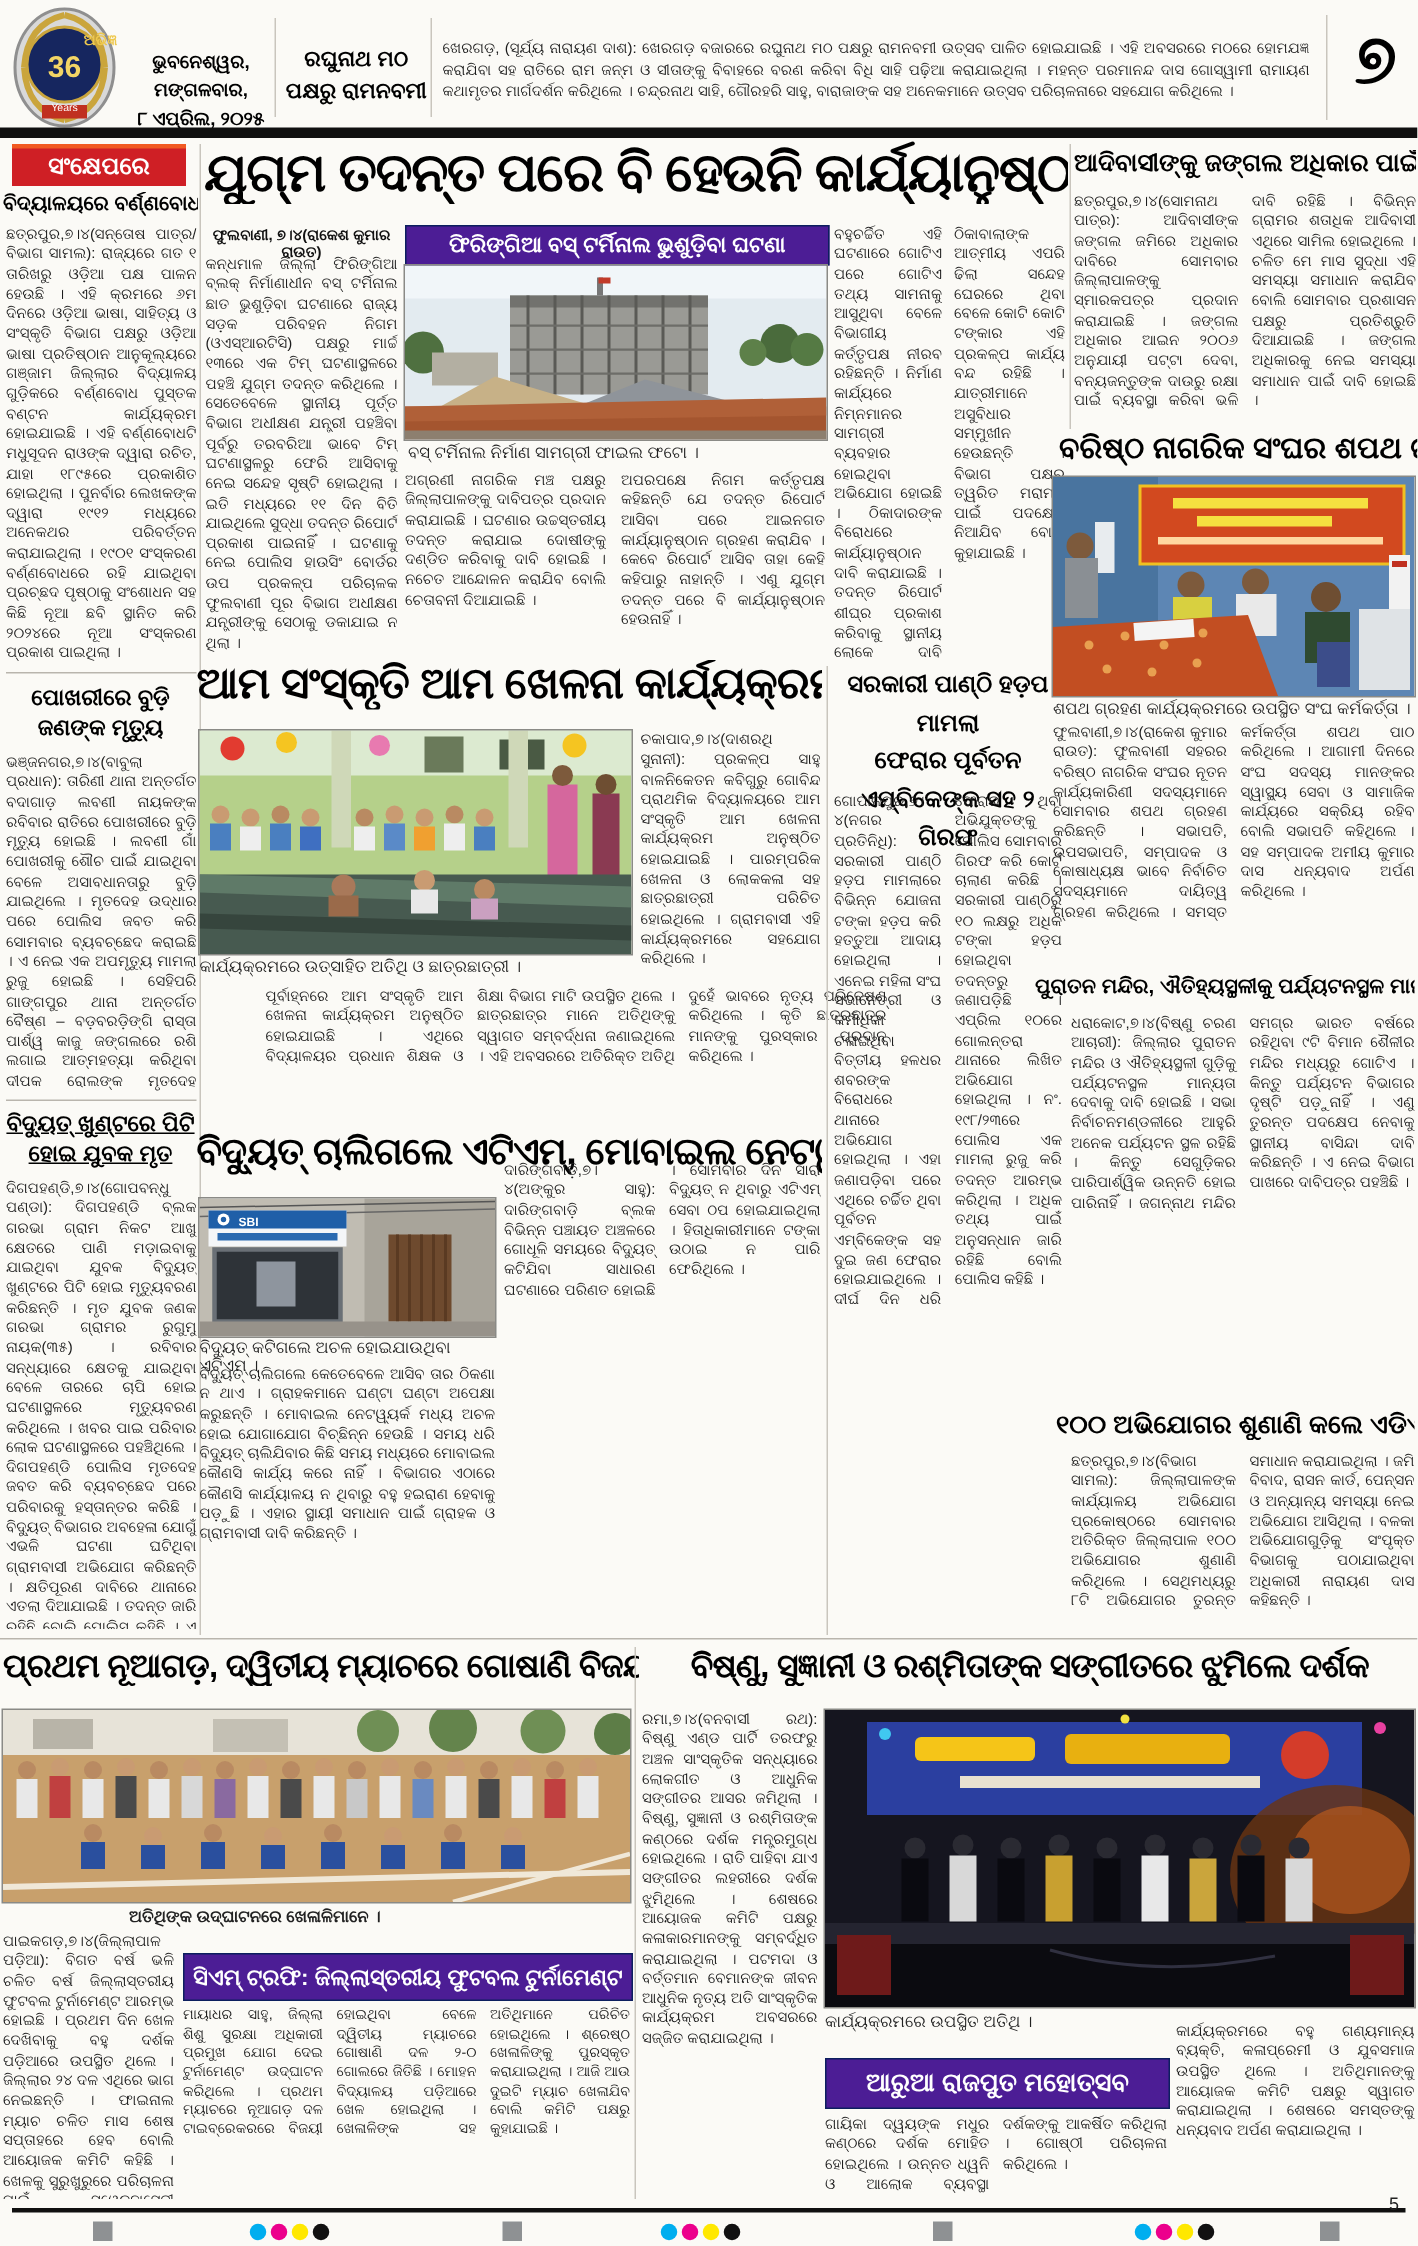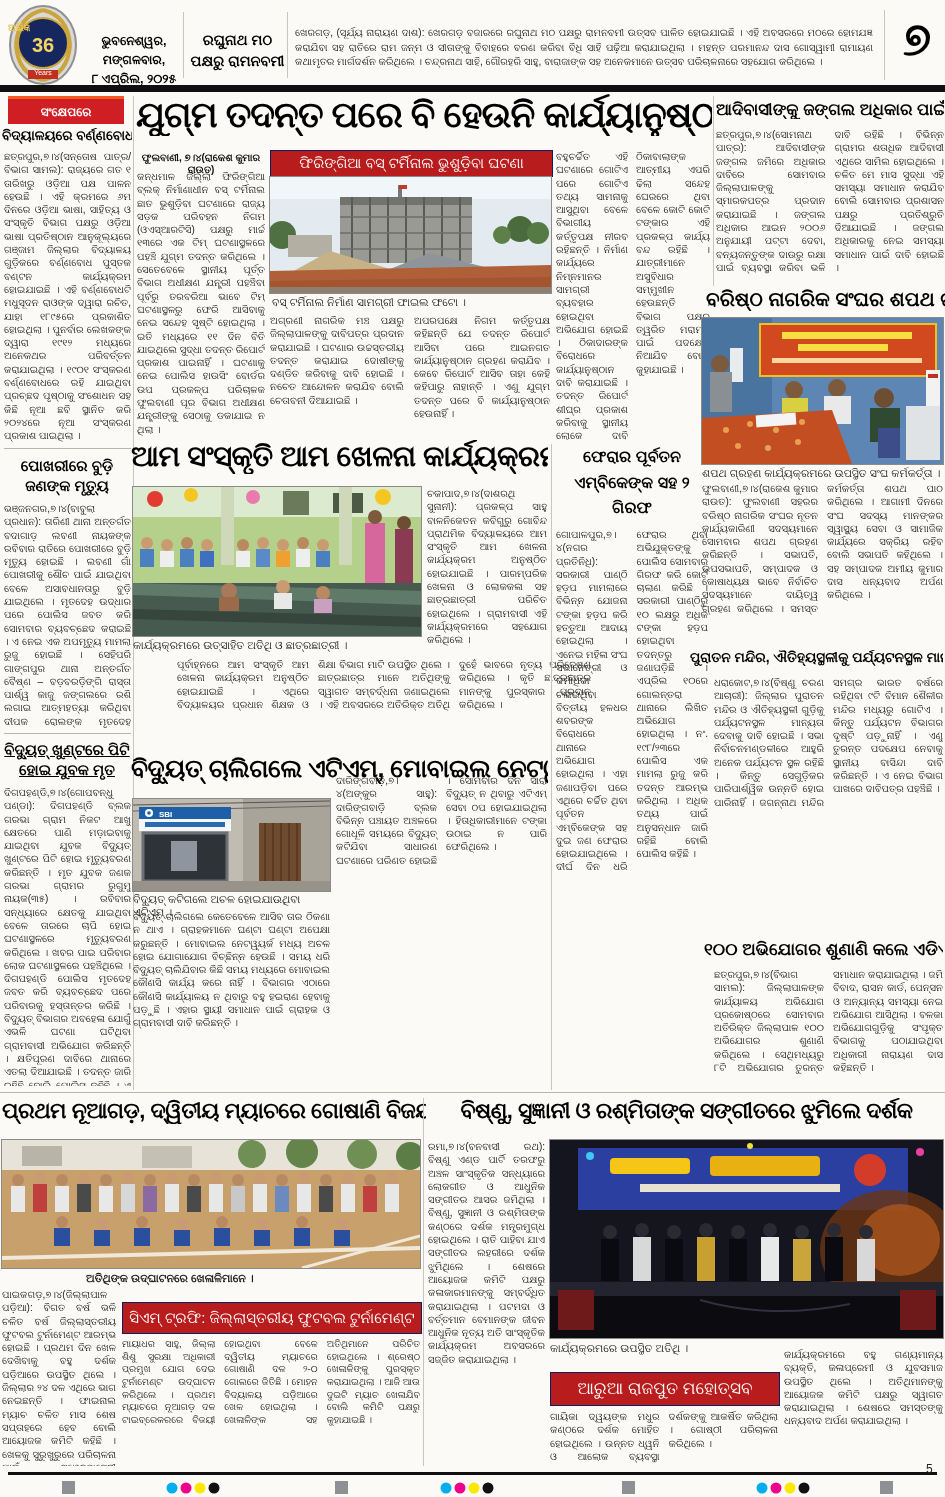--- a/index.html
+++ b/index.html
@@ -5,21 +5,21 @@
   html,body{margin:0;padding:0;}
   body{width:945px;height:1497px;position:relative;background:#fbfaf6;
        font-family:"Liberation Sans","DejaVu Sans",sans-serif;color:#111;overflow:hidden;}
   .abs{position:absolute;}
   .bt{font-size:10px;line-height:1.33;text-align:justify;color:#1c1c1c;overflow:hidden;}
   .hd{font-weight:bold;color:#000;}
   .ctr{text-align:center;}
   .nw{white-space:nowrap;overflow:hidden;}
   .c2{column-count:2;column-gap:9px;}
   .c3{column-count:3;column-gap:9px;}
-  .banner{background:#b91c1c;color:#fff;font-weight:normal;text-align:center;
+  .banner{background:#4c1d95;color:#fff;font-weight:bold;text-align:center;
           border:1px solid #0c1f5e;display:flex;align-items:center;justify-content:center;}
   .cap{font-size:11px;color:#222;}
   .vr{width:1px;background:#c9c5bd;}
   .hr{height:1px;background:#b9b5ad;}
   .dl{font-weight:bold;font-size:10px;text-align:center;}
   svg{display:block;}
   .photoframe{outline:1px solid #8a8a86;}
 </style>
 </head>
 <body>
@@ -27,21 +27,21 @@
 <div class="abs" style="left:8px;top:4px;width:70px;height:82px;">
   <svg width="70" height="82" viewBox="0 0 70 82">
     <ellipse cx="35" cy="41" rx="33" ry="39" fill="#d9d9d9" stroke="#8f8f8f" stroke-width="2"></ellipse>
     <path d="M8,41 Q10,12 35,6" fill="none" stroke="#caa53c" stroke-width="4"></path>
     <path d="M62,41 Q60,12 35,6" fill="none" stroke="#caa53c" stroke-width="4"></path>
     <path d="M8,41 Q10,70 35,76" fill="none" stroke="#caa53c" stroke-width="4"></path>
     <path d="M62,41 Q60,70 35,76" fill="none" stroke="#caa53c" stroke-width="4"></path>
     <circle cx="35" cy="39" r="25" fill="#16265f" stroke="#caa53c" stroke-width="2"></circle>
     <rect x="20" y="66" width="30" height="9" fill="#c03020"></rect>
   </svg>
-  <div class="abs" style="left:0;top:18px;width:70px;text-align:left;color:#eec84e;font-weight:bold;font-size:10px;">ଅଭିଜ୍ଞ</div>
+  <div class="abs" style="left:0;top:18px;width:70px;text-align:right;color:#eec84e;font-weight:bold;font-size:10px;">ଅଭିଜ୍ଞ</div>
   <div class="abs" style="left:0;top:30px;width:70px;text-align:center;color:#f3d565;font-weight:bold;font-size:20px;">36</div>
   <div class="abs" style="left:0;top:65px;width:70px;text-align:center;color:#fff;font-size:7px;">Years</div>
 </div>
 
 <div class="abs vr" style="left:183px;top:12px;height:66px;"></div>
 <div class="abs vr" style="left:287px;top:12px;height:66px;"></div>
 <div class="abs vr" style="left:884px;top:10px;height:70px;"></div>
 
 <div class="abs hd ctr" style="left:86px;top:32px;width:96px;font-size:12.5px;line-height:1.5;">
   <div>ଭୁବନେଶ୍ୱର, ମଙ୍ଗଳବାର,</div>
@@ -52,21 +52,21 @@
   <div>ରଘୁନାଥ ମଠ</div>
   <div>ପକ୍ଷରୁ ରାମନବମୀ</div>
 </div>
 
 <div class="abs bt" style="left:295px;top:26px;width:578px;height:56px;font-size:10px;line-height:1.45;">ଖେରଗଡ଼, (ସୂର୍ଯ୍ୟ ନାରାୟଣ ଦାଶ): ଖେରଗଡ଼ ବଜାରରେ ରଘୁନାଥ ମଠ ପକ୍ଷରୁ ରାମନବମୀ ଉତ୍ସବ ପାଳିତ ହୋଇଯାଇଛି । ଏହି ଅବସରରେ ମଠରେ ହୋମଯଜ୍ଞ କରାଯିବା ସହ ରାତିରେ ରାମ ଜନ୍ମ ଓ ସୀତାଙ୍କୁ ବିବାହରେ ବରଣ କରିବା ବିଧି ସାହି ପଢ଼ିଆ କରାଯାଇଥିଲା । ମହନ୍ତ ପରମାନନ୍ଦ ଦାସ ଗୋସ୍ୱାମୀ ରାମାୟଣ କଥାମୃତର ମାର୍ଗଦର୍ଶନ କରିଥିଲେ । ଚନ୍ଦ୍ରନାଥ ସାହି, ଗୌରହରି ସାହୁ, ବାରାଜାଙ୍କ ସହ ଅନେକମାନେ ଉତ୍ସବ ପରିଚାଳନାରେ ସହଯୋଗ କରିଥିଲେ ।</div>
 
 <div class="abs hd" style="left:894px;top:12px;width:46px;font-size:46px;text-align:center;">୭</div>
 
 <div class="abs" style="left:0;top:85px;width:945px;height:7px;background:#101010;"></div>
 
-<div class="abs" style="left:8px;top:96px;width:116px;height:25px;background:#cf1f25;border-top:3px solid #f15a22;color:#fff;font-weight:bold;font-size:12px;display:flex;align-items:center;justify-content:center;">ସଂକ୍ଷେପରେ</div>
+<div class="abs" style="left:8px;top:96px;width:116px;height:25px;background:#cf1f25;border-top:3px solid #f15a22;color:#fff;font-weight:bold;font-size:16px;display:flex;align-items:center;justify-content:center;">ସଂକ୍ଷେପରେ</div>
 
 <div class="abs hd ctr nw" style="left:2px;top:128px;width:130px;font-size:13.5px;">ବିଦ୍ୟାଳୟରେ ବର୍ଣ୍ଣବୋଧ ବଣ୍ଟନ</div>
 <div class="abs bt" style="left:4px;top:150px;width:127px;height:294px;">ଛତ୍ରପୁର,୭।୪(ସନ୍ତୋଷ ପାତ୍ର/ବିଭାଗ ସାମଲ): ରାଜ୍ୟରେ ଗତ ୧ ତାରିଖରୁ ଓଡ଼ିଆ ପକ୍ଷ ପାଳନ ହେଉଛି । ଏହି କ୍ରମରେ ୬ମ ଦିନରେ ଓଡ଼ିଆ ଭାଷା, ସାହିତ୍ୟ ଓ ସଂସ୍କୃତି ବିଭାଗ ପକ୍ଷରୁ ଓଡ଼ିଆ ଭାଷା ପ୍ରତିଷ୍ଠାନ ଆନୁକୂଲ୍ୟରେ ଗଞ୍ଜାମ ଜିଲ୍ଲାର ବିଦ୍ୟାଳୟ ଗୁଡ଼ିକରେ ବର୍ଣ୍ଣବୋଧ ପୁସ୍ତକ ବଣ୍ଟନ କାର୍ଯ୍ୟକ୍ରମ ହୋଇଯାଇଛି । ଏହି ବର୍ଣ୍ଣବୋଧଟି ମଧୁସୂଦନ ରାଓଙ୍କ ଦ୍ୱାରା ରଚିତ, ଯାହା ୧୮୯୫ରେ ପ୍ରକାଶିତ ହୋଇଥିଲା । ପୁନର୍ବାର ଲେଖକଙ୍କ ଦ୍ୱାରା ୧୯୧୨ ମଧ୍ୟରେ ଅନେକଥର ପରିବର୍ତ୍ତନ କରାଯାଇଥିଲା । ୧୯୦୧ ସଂସ୍କରଣ ବର୍ଣ୍ଣବୋଧରେ ରହି ଯାଇଥିବା ପ୍ରଚ୍ଛଦ ପୃଷ୍ଠାକୁ ସଂଶୋଧନ ସହ କିଛି ନୂଆ ଛବି ସ୍ଥାନିତ କରି ୨୦୨୪ରେ ନୂଆ ସଂସ୍କରଣ ପ୍ରକାଶ ପାଇଥିଲା ।</div>
 
 <div class="abs hr" style="left:4px;top:448px;width:127px;"></div>
 <div class="abs hd ctr" style="left:2px;top:456px;width:130px;font-size:15px;line-height:1.35;">
   <div>ପୋଖରୀରେ ବୁଡ଼ି</div>
   <div>ଜଣଙ୍କ ମୃତ୍ୟୁ</div>
 </div>
 <div class="abs bt" style="left:4px;top:502px;width:127px;height:228px;">ଭଞ୍ଜନଗର,୭।୪(ବାବୁଲା ପ୍ରଧାନ): ତାରିଣୀ ଥାନା ଅନ୍ତର୍ଗତ ବଦାଗାଡ଼ ଲବଣୀ ନାୟକଙ୍କ ରବିବାର ରାତିରେ ପୋଖରୀରେ ବୁଡ଼ି ମୃତ୍ୟୁ ହୋଇଛି । ଲବଣୀ ଗାଁ ପୋଖରୀକୁ ଶୌଚ ପାଇଁ ଯାଇଥିବା ବେଳେ ଅସାବଧାନତାରୁ ବୁଡ଼ି ଯାଇଥିଲେ । ମୃତଦେହ ଉଦ୍ଧାର ପରେ ପୋଲିସ ଜବତ କରି ସୋମବାର ବ୍ୟବଚ୍ଛେଦ କରାଇଛି । ଏ ନେଇ ଏକ ଅପମୃତ୍ୟୁ ମାମଲା ରୁଜୁ ହୋଇଛି । ସେହିପରି ଗାଙ୍ଗପୁର ଥାନା ଅନ୍ତର୍ଗତ ବୈଷ୍ଣ – ବଡ଼ବରଡ଼ିଙ୍ଗି ରାସ୍ତା ପାର୍ଶ୍ୱ କାଜୁ ଜଙ୍ଗଲରେ ରଶି ଲଗାଇ ଆତ୍ମହତ୍ୟା କରିଥିବା ଦୀପକ ରୋଲଙ୍କ ମୃତଦେହ ଭଞ୍ଜନଗରରେ ବ୍ୟବଚ୍ଛେଦ କରାଯାଇଛି । ଦୀପକଙ୍କ ମୃତ୍ୟୁକୁ ନେଇ ନାନା ଆଲୋଚନା ହେଉଥିବା ବେଳେ ବ୍ୟବଚ୍ଛେଦ ରିପୋର୍ଟ ଆସିଲେ ପ୍ରକୃତ କାରଣ ଜଣାପଡ଼ିବ ।</div>
@@ -216,20 +216,21 @@
     <circle cx="190" cy="106" r="7" fill="#b98a62"></circle>
       <rect x="181" y="112" width="18" height="14" fill="#caa0c0"></rect>
   </svg>
 </div>
 <div class="abs cap" style="left:133px;top:639px;width:288px;">କାର୍ଯ୍ୟକ୍ରମରେ ଉତ୍ସାହିତ ଅତିଥି ଓ ଛାତ୍ରଛାତ୍ରୀ ।</div>
 <div class="abs bt" style="left:427px;top:487px;width:120px;height:166px;">ଚକାପାଦ,୭।୪(ଦାଶରଥି ସୁନାନୀ): ପ୍ରକଳ୍ପ ସାହୁ ବାଳନିକେତନ କବିଗୁରୁ ଗୋବିନ୍ଦ ପ୍ରାଥମିକ ବିଦ୍ୟାଳୟରେ ଆମ ସଂସ୍କୃତି ଆମ ଖେଳନା କାର୍ଯ୍ୟକ୍ରମ ଅନୁଷ୍ଠିତ ହୋଇଯାଇଛି । ପାରମ୍ପରିକ ଖେଳନା ଓ ଲୋକକଳା ସହ ଛାତ୍ରଛାତ୍ରୀ ପରିଚିତ ହୋଇଥିଲେ । ଗ୍ରାମବାସୀ ଏହି କାର୍ଯ୍ୟକ୍ରମରେ ସହଯୋଗ କରିଥିଲେ ।</div>
 <div class="abs bt c3" style="left:133px;top:658px;width:414px;height:92px;padding-left:44px;">ପୂର୍ବାହ୍ନରେ ଆମ ସଂସ୍କୃତି ଆମ ଖେଳନା କାର୍ଯ୍ୟକ୍ରମ ଅନୁଷ୍ଠିତ ହୋଇଯାଇଛି । ଏଥିରେ ବିଦ୍ୟାଳୟର ପ୍ରଧାନ ଶିକ୍ଷକ ଓ ଶିକ୍ଷା ବିଭାଗ ମାଟି ଉପସ୍ଥିତ ଥିଲେ । ଛାତ୍ରଛାତ୍ର ମାନେ ଅତିଥିଙ୍କୁ ସ୍ୱାଗତ ସମ୍ବର୍ଦ୍ଧନା ଜଣାଇଥିଲେ । ଏହି ଅବସରରେ ଅତିରିକ୍ତ ଅତିଥି ଦୁହେଁ ଭାବରେ ନୃତ୍ୟ ପରିବେଷଣ କରିଥିଲେ । କୃତି ଛାତ୍ରଛାତ୍ର ମାନଙ୍କୁ ପୁରସ୍କାର ପ୍ରଦାନ କରିଥିଲେ ।</div>
 
 <div class="abs vr" style="left:551px;top:444px;height:646px;"></div>
 <div class="abs hd ctr" style="left:556px;top:444px;width:152px;font-size:16px;line-height:1.6;">
+  <div>ସରକାରୀ ପାଣ୍ଠି ହଡ଼ପ ମାମଲା</div>
   <div>ଫେରାର ପୂର୍ବତନ</div>
   <div>ଏମ୍‌ବିକେଙ୍କ ସହ ୨ ଗିରଫ</div>
 </div>
 <div class="abs bt c2" style="left:556px;top:528px;width:152px;height:560px;">ଗୋପାଳପୁର,୭।୪(ନଗର ପ୍ରତିନିଧି): ସରକାରୀ ପାଣ୍ଠି ହଡ଼ପ ମାମଲାରେ ବିଭିନ୍ନ ଯୋଜନା ଟଙ୍କା ହଡ଼ପ କରି ହତ୍ତୁଆ ଆଦାୟ ହୋଇଥିଲା । ଏନେଇ ମହିଳା ସଂଘ ସଭାନେତ୍ରୀ ଓ କର୍ମାଧିକା ଚଳାଇଥିବା ବିତ୍ତୀୟ ହଳଧର ଶବରଙ୍କ ବିରୋଧରେ ଥାନାରେ ଅଭିଯୋଗ ହୋଇଥିଲା । ଏହା ଜଣାପଡ଼ିବା ପରେ ଏଥିରେ ଚର୍ଚ୍ଚିତ ଥିବା ପୂର୍ବତନ ଏମ୍‌ବିକେଙ୍କ ସହ ଦୁଇ ଜଣ ଫେରାର ହୋଇଯାଇଥିଲେ । ଦୀର୍ଘ ଦିନ ଧରି ଫେରାର ଥିବା ଅଭିଯୁକ୍ତଙ୍କୁ ପୋଲିସ ସୋମବାର ଗିରଫ କରି କୋର୍ଟ ଚାଲାଣ କରିଛି । ସରକାରୀ ପାଣ୍ଠିରୁ ୧୦ ଲକ୍ଷରୁ ଅଧିକ ଟଙ୍କା ହଡ଼ପ ହୋଇଥିବା ତଦନ୍ତରୁ ଜଣାପଡ଼ିଛି । ଏପ୍ରିଲ ୧୦ରେ ଗୋଲନ୍ତରା ଥାନାରେ ଲିଖିତ ଅଭିଯୋଗ ହୋଇଥିଲା । ନଂ. ୧୯୮/୨୩ରେ ପୋଲିସ ଏକ ମାମଲା ରୁଜୁ କରି ତଦନ୍ତ ଆରମ୍ଭ କରିଥିଲା । ଅଧିକ ତଥ୍ୟ ପାଇଁ ଅନୁସନ୍ଧାନ ଜାରି ରହିଛି ବୋଲି ପୋଲିସ କହିଛି ।</div>
 
 <div class="abs hd ctr nw" style="left:690px;top:650px;width:253px;font-size:13.8px;">ପୁରାତନ ମନ୍ଦିର, ଐତିହ୍ୟସ୍ଥଳୀକୁ ପର୍ଯ୍ୟଟନସ୍ଥଳ ମାନ୍ୟତା ଦାବି କଲେ ଏମ୍‌ଟି</div>
 <div class="abs bt c2" style="left:714px;top:676px;width:229px;height:256px;">ଧରାକୋଟ,୭।୪(ବିଷ୍ଣୁ ଚରଣ ଆଚାରୀ): ଜିଲ୍ଲାର ପୁରାତନ ମନ୍ଦିର ଓ ଐତିହ୍ୟସ୍ଥଳୀ ଗୁଡ଼ିକୁ ପର୍ଯ୍ୟଟନସ୍ଥଳ ମାନ୍ୟତା ଦେବାକୁ ଦାବି ହୋଇଛି । ସଭା ନିର୍ବାଚନମଣ୍ଡଳୀରେ ଆହୁରି ଅନେକ ପର୍ଯ୍ୟଟନ ସ୍ଥଳ ରହିଛି । କିନ୍ତୁ ସେଗୁଡ଼ିକର ପାରିପାର୍ଶ୍ୱିକ ଉନ୍ନତି ହୋଇ ପାରିନାହିଁ । ଜଗନ୍ନାଥ ମନ୍ଦିର ସମଗ୍ର ଭାରତ ବର୍ଷରେ ରହିଥିବା ୯ଟି ବିମାନ ଶୈଳୀର ମନ୍ଦିର ମଧ୍ୟରୁ ଗୋଟିଏ । କିନ୍ତୁ ପର୍ଯ୍ୟଟନ ବିଭାଗର ଦୃଷ୍ଟି ପଡ଼ୁନାହିଁ । ଏଣୁ ତୁରନ୍ତ ପଦକ୍ଷେପ ନେବାକୁ ସ୍ଥାନୀୟ ବାସିନ୍ଦା ଦାବି କରିଛନ୍ତି । ଏ ନେଇ ବିଭାଗ ପାଖରେ ଦାବିପତ୍ର ପହଞ୍ଚିଛି ।</div>
 
 <div class="abs hd ctr nw" style="left:131px;top:754px;width:417px;font-size:25px;letter-spacing:-0.5px;">ବିଦ୍ୟୁତ୍ ଚାଲିଗଲେ ଏଟିଏମ୍, ମୋବାଇଲ ନେଟୱ୍ୟର୍କ ଅଚଳ</div>
 <div class="abs photoframe" style="left:133px;top:799px;width:197px;height:92px;">

